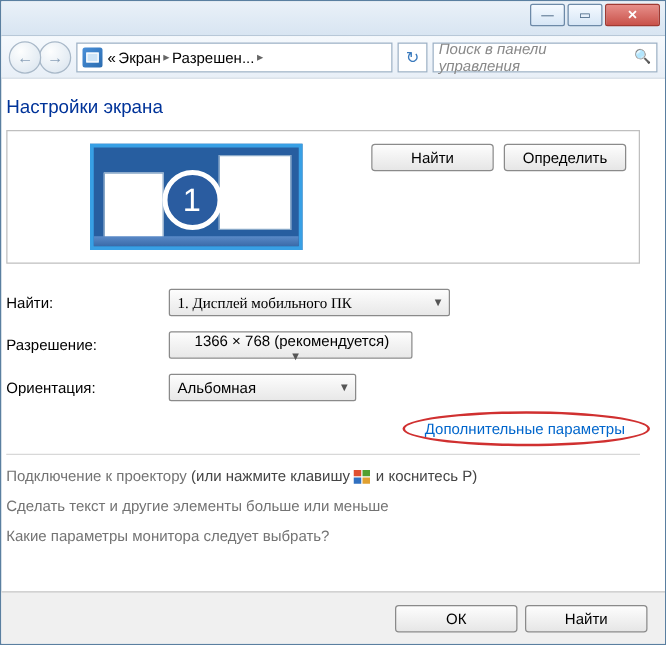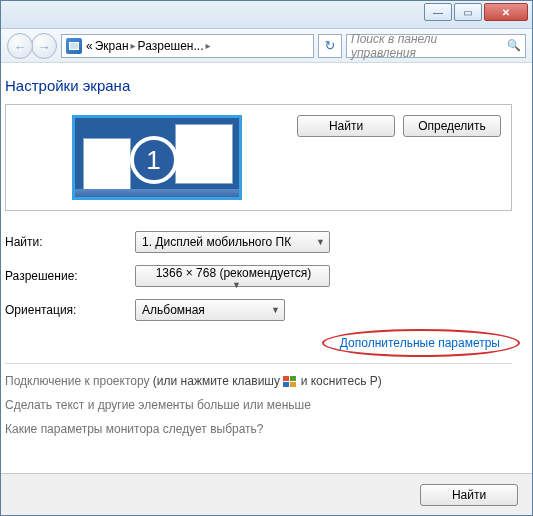--- a/index.html
+++ b/index.html
@@ -206,21 +206,21 @@
     background: linear-gradient(to bottom, #fdfdfd, #e8e8e8);
     display: flex;
     align-items: center;
     padding: 0 4px 0 6px;
     justify-content: space-between;
   }
   .combo .arrow {
     font-size: 9px; color: #555;
     padding-left: 6px;
   }
-  .combo.w1 { width: 195px; }
+  .combo.w1 { width: 225px; font-family: Liberation Serif, serif; }
   .combo.w2 { width: 195px; flex-direction: column; }
   .combo.w3 { width: 150px; }
   .adv-link-row {
     text-align: right;
     margin-bottom: 10px;
   }
   .adv-link {
     display: inline-block;
     position: relative;
     color: #0066cc;
@@ -379,14 +379,15 @@
   </div>
   <div class="link-row">
     <span class="link">Сделать текст и другие элементы больше или меньше</span>
   </div>
   <div class="link-row">
     <span class="link">Какие параметры монитора следует выбрать?</span>
   </div>
 </div>
 
 <div class="footer">
+  <div class="btn">ОК</div>
   <div class="btn">Найти</div>
 </div>
 
 </body></html>

